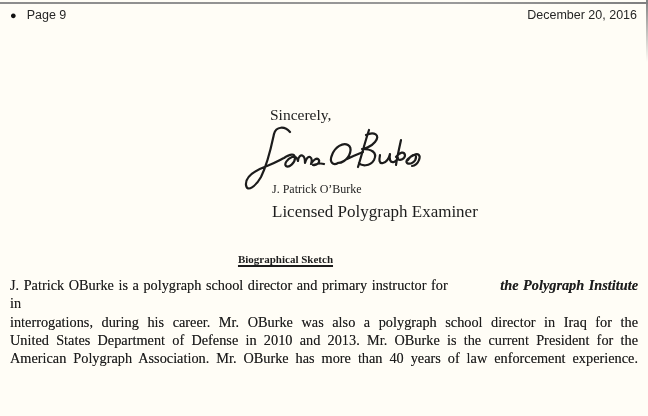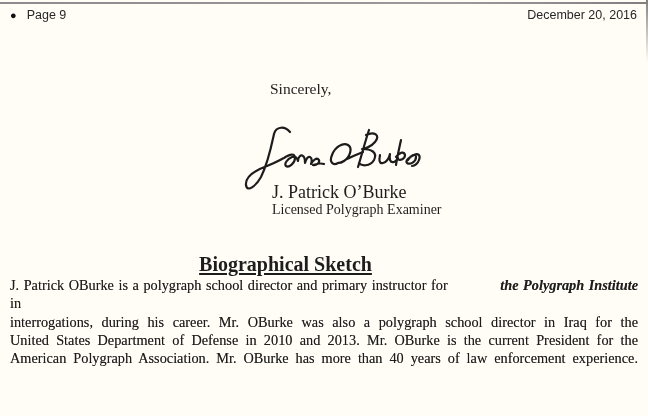--- a/index.html
+++ b/index.html
@@ -36,44 +36,44 @@
   }
   .header-left { display: flex; align-items: center; }
   .bullet {
     font-size: 11px;
     line-height: 1;
     margin-right: 10px;
     color: #111;
   }
   .salutation {
     position: absolute;
-    left: 270px; top: 80px;
+    left: 270px; top: 106px;
     font-size: 15.5px;
   }
   .signature {
     position: absolute;
     left: 243px; top: 122px;
   }
   .typed-name {
     position: absolute;
     left: 272px; top: 182px;
-    font-size: 18px;
+    font-size: 12px;
   }
   .typed-title {
     position: absolute;
     left: 272px; top: 202px;
-    font-size: 14px;
+    font-size: 17px;
   }
   .bio-heading {
     position: absolute;
     left: 0; top: 253px;
     width: 571px;
     text-align: center;
     font-weight: bold;
-    font-size: 20px;
+    font-size: 11px;
   }
   .bio-heading .u {
     text-decoration: underline;
     text-decoration-thickness: 1.5px;
     text-underline-offset: 2px;
   }
   .bio {
     position: absolute;
     left: 10px; top: 276px;
     width: 628px;

